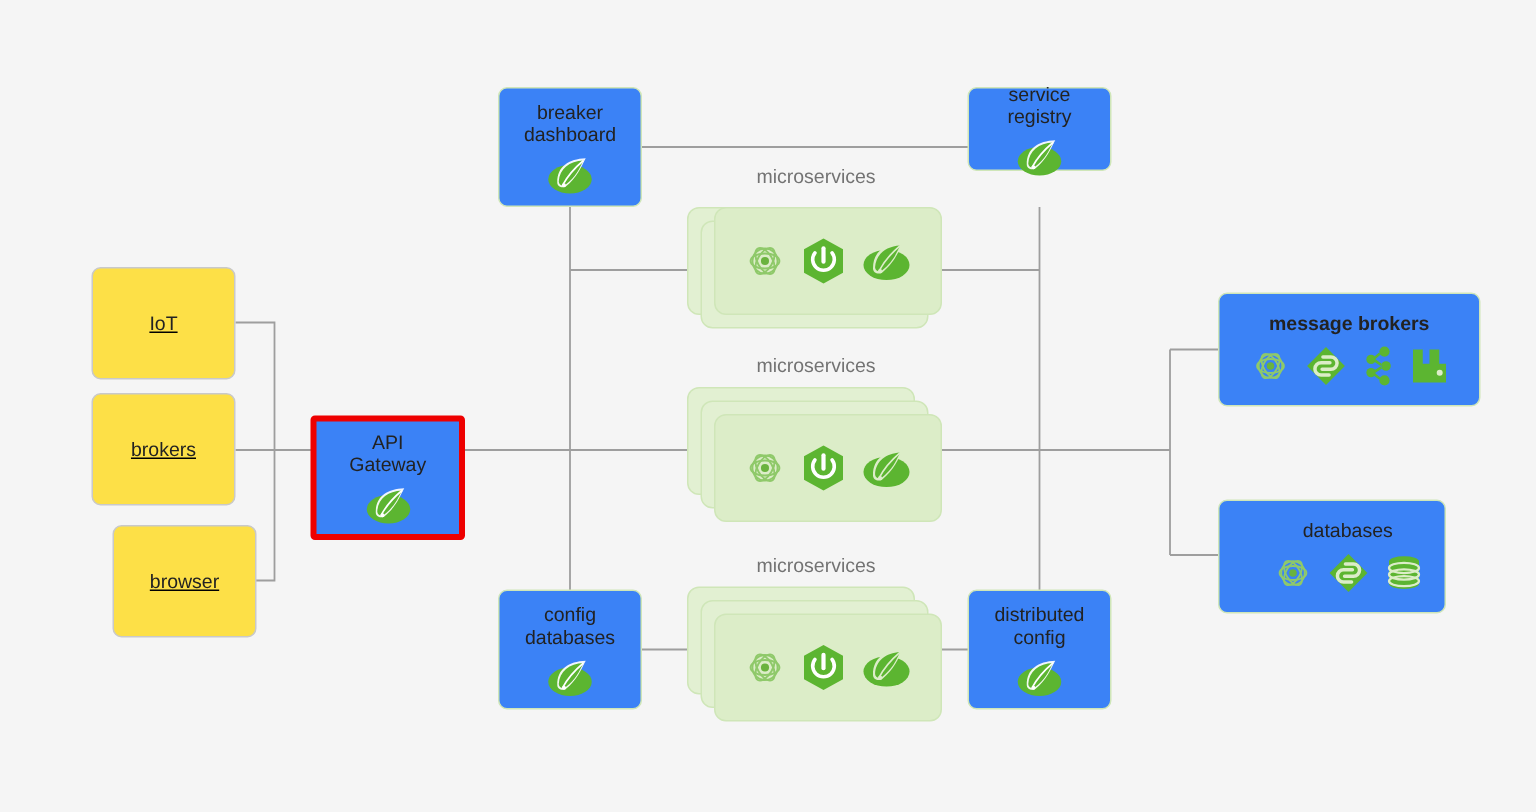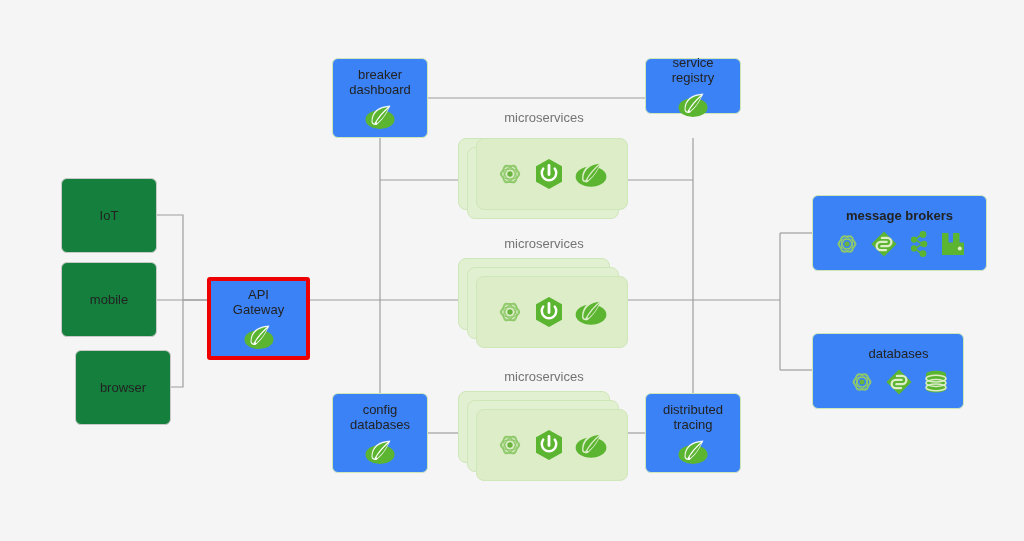--- a/index.html
+++ b/index.html
@@ -28,22 +28,23 @@
   .node {
     position: absolute;
     box-sizing: border-box;
     border-radius: 6px;
     display: flex;
     flex-direction: column;
     align-items: center;
     justify-content: center;
   }
   .node-client {
-    background: #15803d;
+    background: #fde047;
     border: 1px solid #c9c9c9;
+    text-decoration: underline;
   }
   .node-green {
     background: #3b82f6;
     border: 1px solid #cfe6b8;
   }
   .node-green.highlight {
     border: 4px solid #ee0000;
     border-radius: 3px;
   }
   .node-label {
@@ -127,21 +128,21 @@
       <path d="M780,233 H812"></path>
       <path d="M780,370 H812"></path>
     </g>
   </svg>
 
   <div class="node node-client" style="left:61px; top:178px; width:96px; height:75px;">
     <div class="client-label">IoT</div>
   </div>
 
   <div class="node node-client" style="left:61px; top:262px; width:96px; height:75px;">
-    <div class="client-label">mobile</div>
+    <div class="client-label">brokers</div>
   </div>
 
   <div class="node node-client" style="left:75px; top:350px; width:96px; height:75px;">
     <div class="client-label">browser</div>
   </div>
 
   <div class="node node-green highlight" style="left:207px; top:277px; width:103px; height:83px;">
     <div class="node-label">API
 Gateway</div>
     <div class="icon-row">
@@ -200,21 +201,21 @@
           <path d="M9.5 17 C10 8.5 16.5 3.5 26 3 C23 8.8 21 13.8 13.8 19.4 C11.8 20.2 9.6 19.4 9.5 17Z" fill="#5cb531"></path>
           <path d="M26 3 C20 8 15 14 12 19.6" stroke="#ffffff" stroke-width="1.1" fill="none"></path>
           <circle cx="13" cy="19.5" r="1.3" fill="#ffffff"></circle>
         </svg>
       </span>
     </div>
   </div>
 
   <div class="node node-green" style="left:645px; top:393px; width:96px; height:80px;">
     <div class="node-label">distributed
-tracing</div>
+config</div>
     <div class="icon-row">
       <span>
         <svg class="ic" width="34" height="26" viewBox="0 0 34 26">
           <ellipse cx="17" cy="15.5" rx="14.5" ry="9.5" fill="#5cb531"></ellipse>
           <path d="M8.5 17.5 C8.5 7 16 2 27.5 1.5 C24 8 22 14 14 20.5 C11.5 21.5 8.5 20.5 8.5 17.5Z" fill="#ffffff" opacity="0.92"></path>
           <path d="M9.5 17 C10 8.5 16.5 3.5 26 3 C23 8.8 21 13.8 13.8 19.4 C11.8 20.2 9.6 19.4 9.5 17Z" fill="#5cb531"></path>
           <path d="M26 3 C20 8 15 14 12 19.6" stroke="#ffffff" stroke-width="1.1" fill="none"></path>
           <circle cx="13" cy="19.5" r="1.3" fill="#ffffff"></circle>
         </svg>
       </span>

